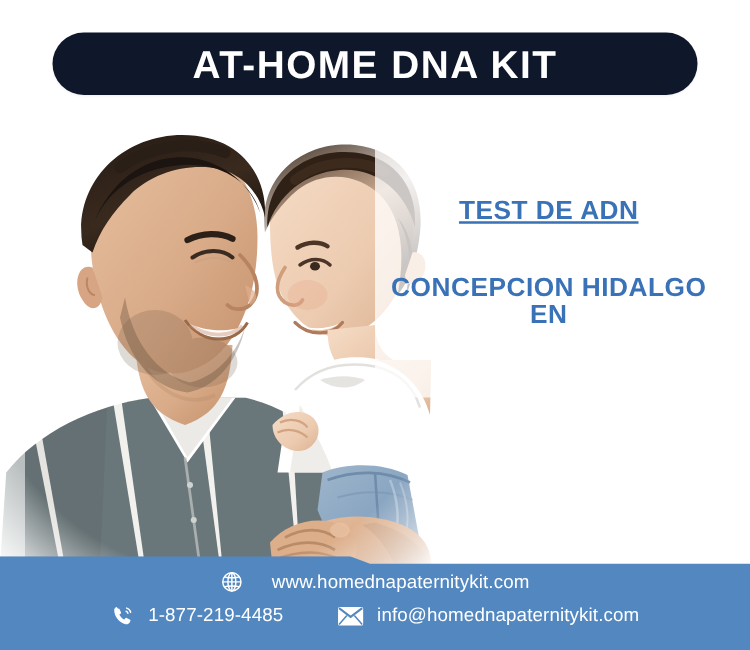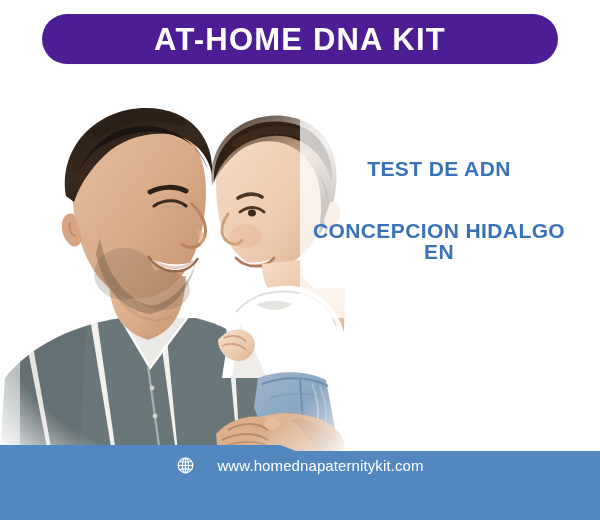--- a/index.html
+++ b/index.html
@@ -12,23 +12,23 @@
   #card{
     position:relative;
     width:600px;height:520px;
     background:#ffffff;
     overflow:hidden;
   }
 
   
   #header-banner{
     position:absolute;
-    left:42px; top:14px;
+    left:42px; top:26px;
     width:516px; height:50px;
-    background:#4c1d95;
+    background:#0f172a;
     border-radius:26px;
     display:flex;align-items:center;justify-content:center;
     box-shadow:0 1px 2px rgba(0,0,0,.06);
   }
   #header-title{
     color:#ffffff;
     font-size:31px;
     font-weight:bold;
     letter-spacing:1.2px;
     white-space:nowrap;
@@ -52,21 +52,21 @@
     text-align:center;
   }
   .headline-line{
     color:#3a72b8;
     font-size:21px;
     font-weight:bold;
     letter-spacing:.4px;
     line-height:1;
     margin:0;
   }
-  #headline-line-1{margin-bottom:41px;}
+  #headline-line-1{margin-bottom:41px;text-decoration:underline;}
   #headline-line-2{margin-bottom:41px;}
 
   
   #footer-bar{
     position:absolute;
     left:0; top:0;
     width:600px; height:520px;
     background:#5287c0;
     clip-path:polygon(0 445px, 280px 445px, 296px 451px, 600px 451px, 600px 520px, 0 520px);
   }
@@ -292,16 +292,43 @@
           <ellipse cx="12" cy="12" rx="4" ry="9.2"></ellipse>
           <line x1="2.8" y1="12" x2="21.2" y2="12"></line>
           <path d="M4.4 6.6 C7 8.2 17 8.2 19.6 6.6"></path>
           <path d="M4.4 17.4 C7 15.8 17 15.8 19.6 17.4"></path>
           <line x1="12" y1="2.8" x2="12" y2="21.2"></line>
         </svg>
       </span>
       <span class="footer-text">www.homednapaternitykit.com</span>
     </div>
 
+    <div class="footer-row" id="footer-row-contact">
+      <span class="contact-group">
+        <span class="footer-icon">
+          <svg width="19" height="19" viewBox="0 0 24 24">
+            <path d="M5.6 3.2 C4.3 3.4 3.1 4.6 3.0 6.0 C2.7 12.2 8.0 19.3 14.6 20.6
+                     C16.3 20.9 18.1 20.0 18.8 18.6 L19.3 17.5 C19.6 16.8 19.3 16.1 18.7 15.8
+                     L15.6 14.3 C15.0 14.0 14.3 14.2 14.0 14.8 L13.3 15.9
+                     C11.0 14.9 9.2 13.1 8.2 10.8 L9.3 10.1 C9.9 9.8 10.1 9.1 9.8 8.5
+                     L8.3 5.4 C8.0 4.8 7.3 4.5 6.6 4.8 Z" fill="#ffffff"></path>
+            <path d="M15.6 4.4 C17.6 5.0 19.1 6.6 19.6 8.6" fill="none" stroke="#ffffff" stroke-width="1.5" stroke-linecap="round"></path>
+            <path d="M15.0 7.6 C16.0 7.9 16.7 8.7 16.9 9.7" fill="none" stroke="#ffffff" stroke-width="1.4" stroke-linecap="round"></path>
+          </svg>
+        </span>
+        <span class="footer-text">1-877-219-4485</span>
+      </span>
+
+      <span class="contact-group">
+        <span class="footer-icon">
+          <svg width="21" height="16" viewBox="0 0 24 18">
+            <rect x="0.5" y="0.5" width="23" height="17" rx="1.4" fill="#ffffff"></rect>
+            <path d="M1.4 1.6 L12 9.6 L22.6 1.6" fill="none" stroke="#5287c0" stroke-width="1.8"></path>
+            <path d="M1.4 16.6 L8.6 8.4 M22.6 16.6 L15.4 8.4" fill="none" stroke="#5287c0" stroke-width="1.4"></path>
+          </svg>
+        </span>
+        <span class="footer-text">info@homednapaternitykit.com</span>
+      </span>
+    </div>
 
   </div>
 
 </div>
 
 </body></html>

